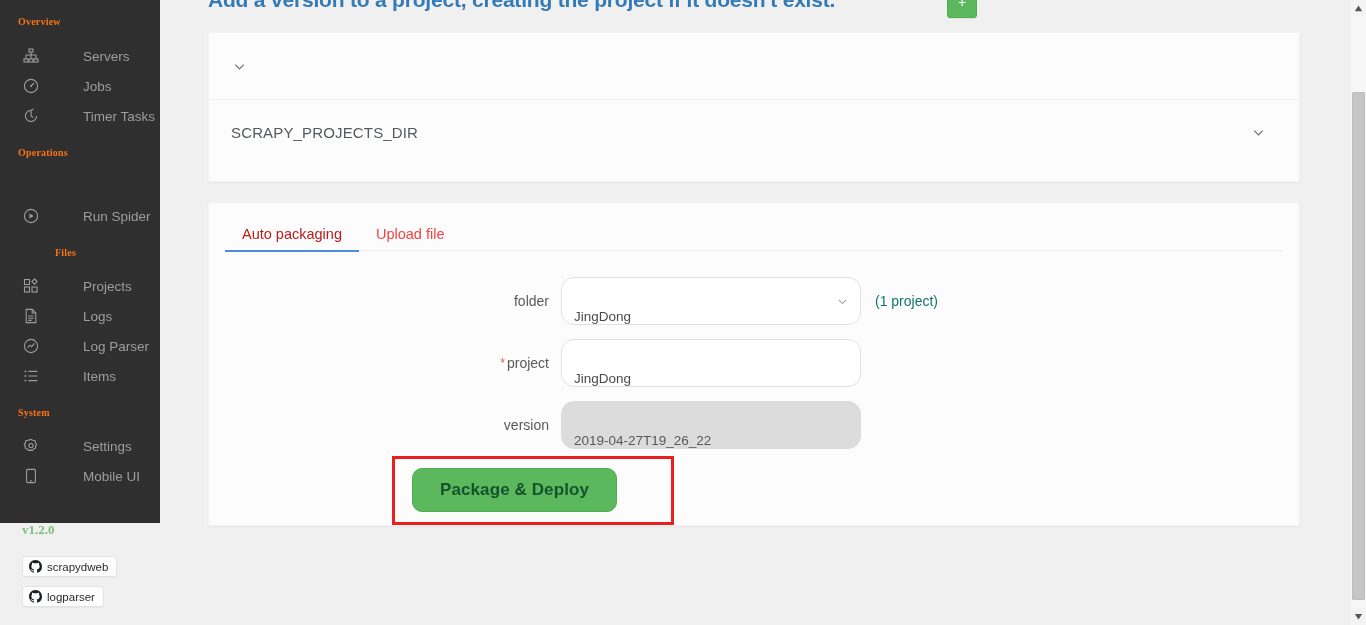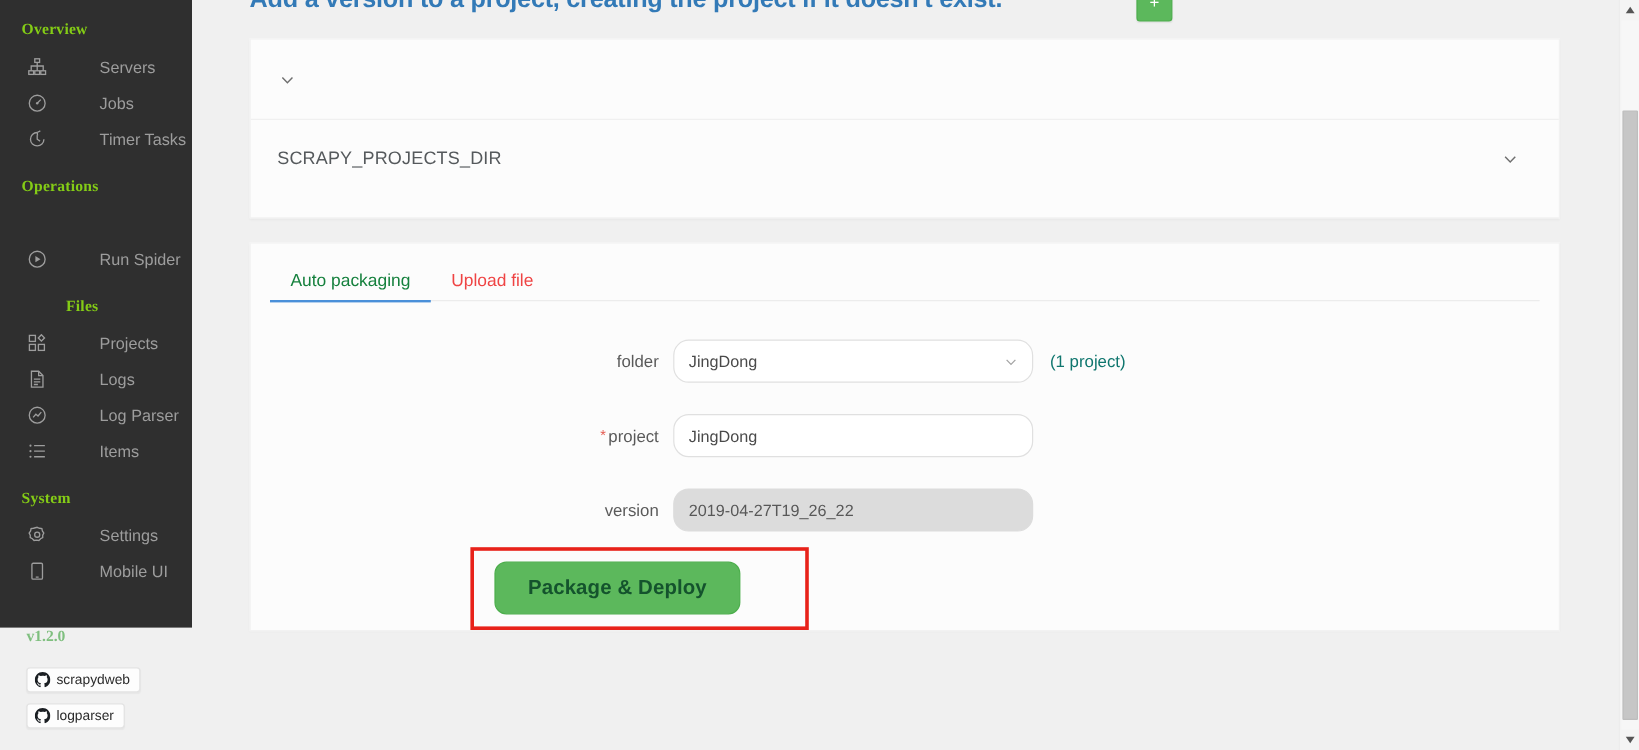--- a/index.html
+++ b/index.html
@@ -16,23 +16,23 @@
 
   
   .sidebar {
     position: absolute;
     left: 0; top: 0;
     width: 160px; height: 523px;
     background: #2f2f2f;
     overflow: hidden;
   }
   .side-section {
-    color: #84cc16;
+    color: #f97316;
     font-weight: bold;
-    font-size: 13px;
+    font-size: 10px;
     padding: 6px 0 6px 18px;
     letter-spacing: .2px;
     font-family: "Liberation Serif", serif;
   }
   .side-section.s-overview { position:absolute; left:0; top:10px; }
   .side-section.s-operations { position:absolute; left:0; top:141px; }
   .side-section.s-files { position:absolute; left:0; top:241px;margin-left:37px; }
   .side-section.s-system { position:absolute; left:0; top:401px; }
 
   .side-item {
@@ -160,21 +160,21 @@
     align-items: flex-end;
   }
   .tab {
     font-size: 14.5px;
     color: #ef4444;
     padding: 0 17px 9px 17px;
     cursor: pointer;
     position: relative;
     top: 1px;
   }
-  .tab.active { color: #15803d; }
+  .tab.active { color: #b91c1c; }
   .tab.active:after {
     content: "";
     position: absolute;
     left: 0; right: 0; bottom: -1px;
     height: 2px;
     background: #4a90d9;
   }
 
   
   .form-row {
@@ -194,26 +194,26 @@
     padding-right: 12px;
     font-size: 14px;
     color: #5a5a5a;
     white-space: nowrap;
   }
   .req-star { color: #e4594f; font-size: 12px; position: relative; top: -1px; margin-right: 2px; }
 
   .f-control {
     position: relative;
     width: 300px;
-    height: 36px;
+    height: 48px;
     border: 1px solid #e0e0e0;
     border-radius: 13px;
     background: #ffffff;
     display: flex;
-    align-items: center;
+    align-items: flex-end;
     padding: 0 12px;
     font-size: 13.5px;
     color: #4a4a4a;
     cursor: pointer;
   }
   .f-control.disabled { background: #dcdcdc; border-color: #dcdcdc; color: #585858; cursor: not-allowed; }
   .f-control .caret {
     position: absolute;
     right: 11px; top: 0; bottom: 0;
     display: flex; align-items: center;

